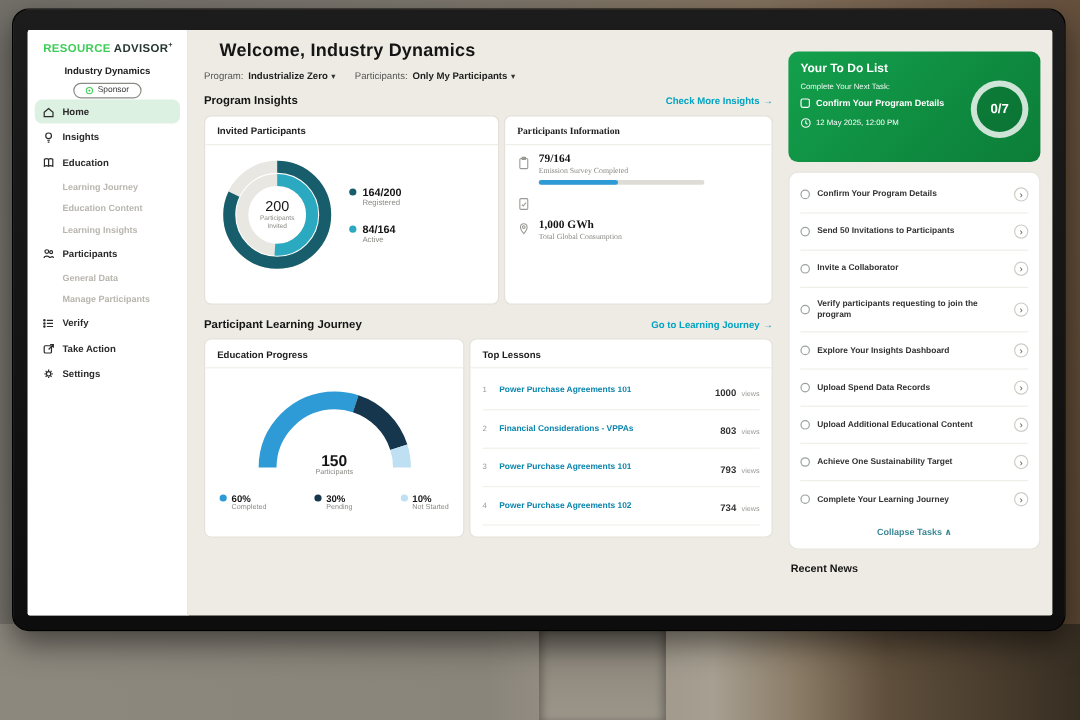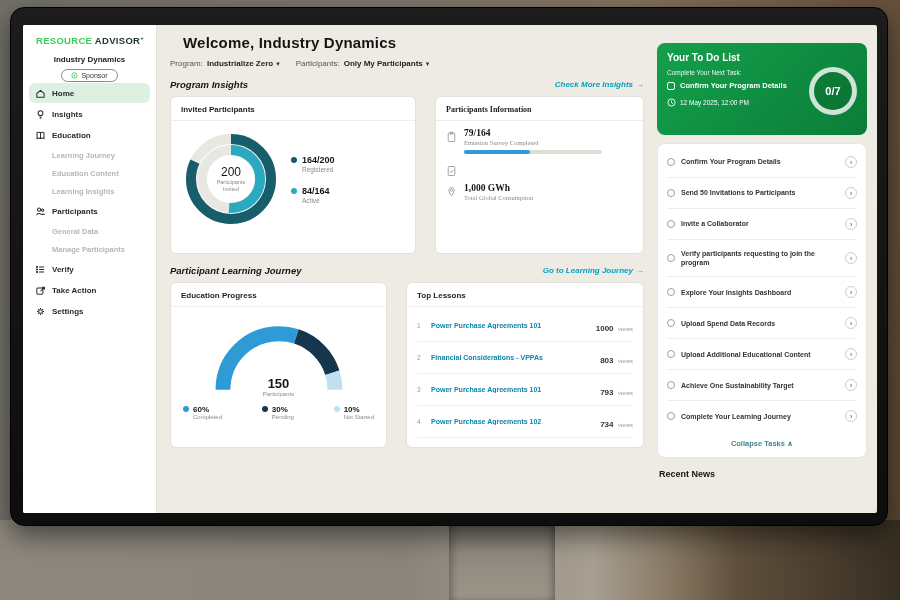--- a/index.html
+++ b/index.html
@@ -37,24 +37,24 @@
   .nicon { width:11px; height:11px; flex:none; display:flex; }
   .nicon svg { width:11px; height:11px; }
 
   
   .main { flex:1; min-width:0; padding:9px 9px 0 13px; }
   .welcome { font-size:15px; font-weight:bold; color:#151515; letter-spacing:.2px;margin-left:13px; }
   .filters { display:flex; align-items:center; gap:16px; margin-top:8px; font-size:8px; color:#555; }
   .filter { display:flex; align-items:center; gap:4px; }
   .filter-value { font-weight:bold; color:#1e1e1e; display:flex; align-items:center; gap:3px; cursor:pointer; }
   .chev { font-size:7px; color:#333; }
-  .section-head { display:flex; justify-content:space-between; align-items:center; margin-top:11px; margin-bottom:6px;font-style:italic; }
+  .section-head { display:flex; justify-content:space-between; align-items:center; margin-top:11px; margin-bottom:6px; }
   .section-title { font-size:9.5px; font-weight:bold; color:#151515; }
   .section-link { font-size:8px; font-weight:bold; color:#00a3c2; display:flex; align-items:center; gap:3px; cursor:pointer; }
-  .cards-row { display:flex; gap:19px; }
+  .cards-row { display:flex; gap:4px; }
   .card { background:#fff; border:1px solid #e3e1d9; border-radius:6px; overflow:hidden; }
   .card-title { font-size:8px; font-weight:bold; color:#1e1e1e; padding:8px 10px 6px; border-bottom:1px solid #efeee8; }
 
   .card-invited { width:246px; height:158px; }
   .invited-body { display:flex; align-items:center; gap:10px; padding:8px 10px; }
   .donut-wrap { position:relative; width:100px; height:100px; flex:none; }
   .donut-center { position:absolute; inset:0; display:flex; flex-direction:column; align-items:center; justify-content:center; text-align:center; }
   .donut-center .v { font-size:12px; font-weight:normal; color:#151515; }
   .donut-center .l { font-size:5.5px; color:#8a8a85; width:40px; line-height:1.3; }
   .legend-col { display:flex; flex-direction:column; gap:13px; }
@@ -67,21 +67,21 @@
   .info-body { padding:7px 10px; }
   .info-row { display:flex; gap:7px; margin-bottom:8px; }
   .info-icon { width:11px; height:12px; flex:none; margin-top:1px; }
   .info-icon svg { width:11px; height:12px; }
   .info-v { font-size:9.5px; font-weight:bold; color:#151515; }
   .info-l { font-size:6.5px; color:#8a8a85; margin-top:1px; }
   .bar { width:138px; height:4px; background:#deddd5; border-radius:2px; margin-top:4px; }
   .bar-fill { height:4px; background:#2e9bd6; border-radius:2px; }
 
   .card-education { width:217px; height:166px; }
-  .gauge-wrap { position:relative; width:150px; height:84px; margin:8px auto 0; }
+  .gauge-wrap { position:relative; width:150px; height:84px; margin:8px auto 6px; }
   .gauge-center { position:absolute; left:0; right:0; bottom:2px; text-align:center; }
   .gauge-center .v { font-size:13px; font-weight:bold; color:#151515; }
   .gauge-center .l { font-size:6px; color:#8a8a85; }
   .gauge-legend { display:flex; justify-content:space-between; padding:6px 12px 0; }
   .glegend-item { display:flex; gap:4px; }
   .glegend-dot { width:6px; height:6px; border-radius:50%; margin-top:1px; flex:none; }
   .glegend-pct { font-size:8px; font-weight:bold; color:#151515; }
   .glegend-l { font-size:6px; color:#8a8a85; }
 
   .card-lessons { flex:1; height:166px; }

